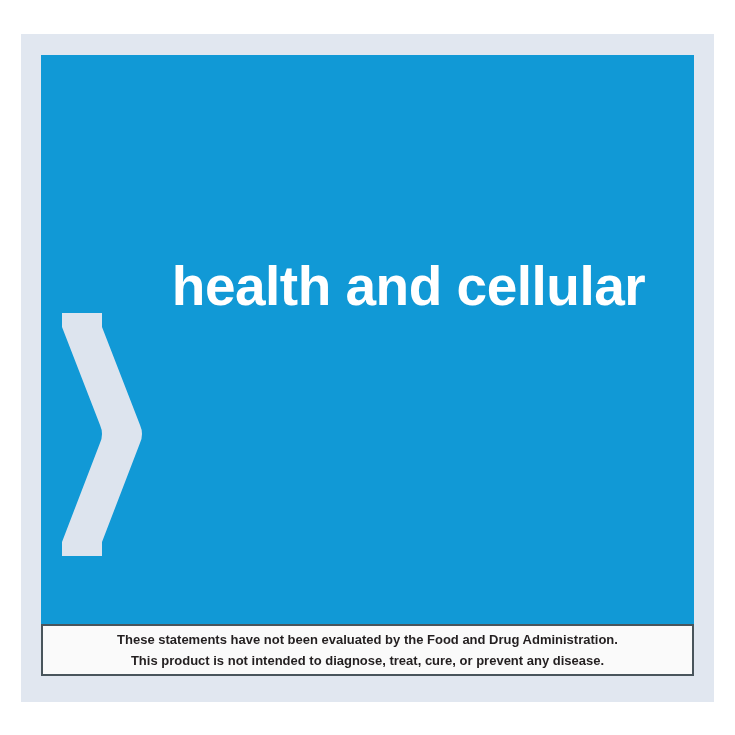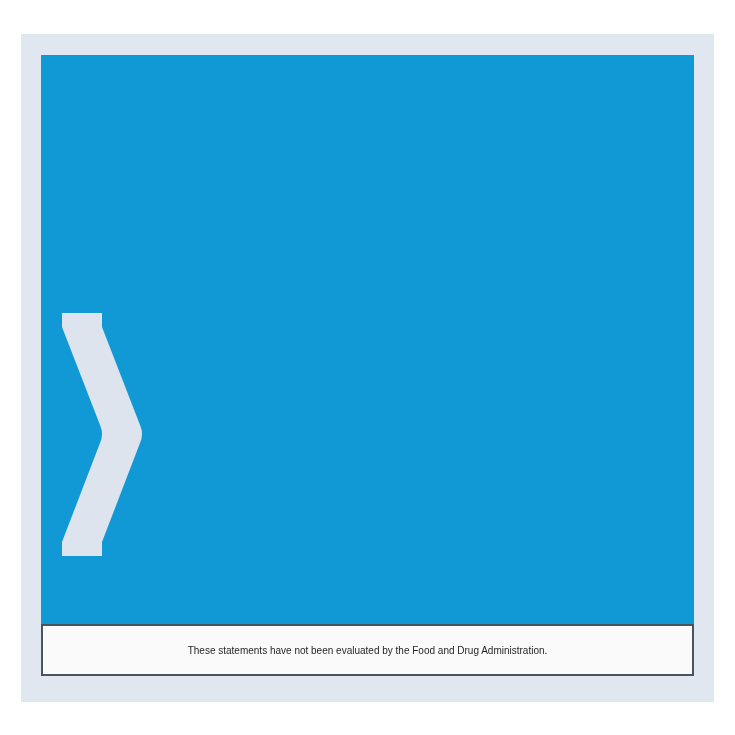--- a/index.html
+++ b/index.html
@@ -88,43 +88,46 @@
     box-sizing: border-box;
     display: flex;
     flex-direction: column;
     align-items: center;
     justify-content: center;
   }
   #disclaimer-box .disc-line {
     display: block;
     color: #231f20;
     font-family: "Liberation Sans", sans-serif;
-    font-size: 10px;
+    font-size: 13px;
     line-height: 21px;
     text-align: center;
     white-space: nowrap;
+    font-weight: bold;
   }
 </style>
 </head>
 <body>
 
 <div id="canvas">
 
   <div id="outer-frame"></div>
 
   <div id="hero-panel">
 
     <div id="chevron-decoration">
       <svg viewBox="0 0 82 243" xmlns="http://www.w3.org/2000/svg" aria-hidden="true">
         <path d="M0 0 H40 V14 L78 112 Q82 121 78 130 L40 229 V243 H0 V229 L38 130 Q42 121 38 112 L0 14 Z" fill="#dde4ee"></path>
       </svg>
     </div>
 
     <div id="headline">
+      <span class="hl-line">health and cellular</span>
     </div>
 
   </div>
 
   <div id="disclaimer-box">
     <span class="disc-line">These statements have not been evaluated by the Food and Drug Administration.</span>
+    <span class="disc-line">This product is not intended to diagnose, treat, cure, or prevent any disease.</span>
   </div>
 
 </div>
 
 </body></html>

